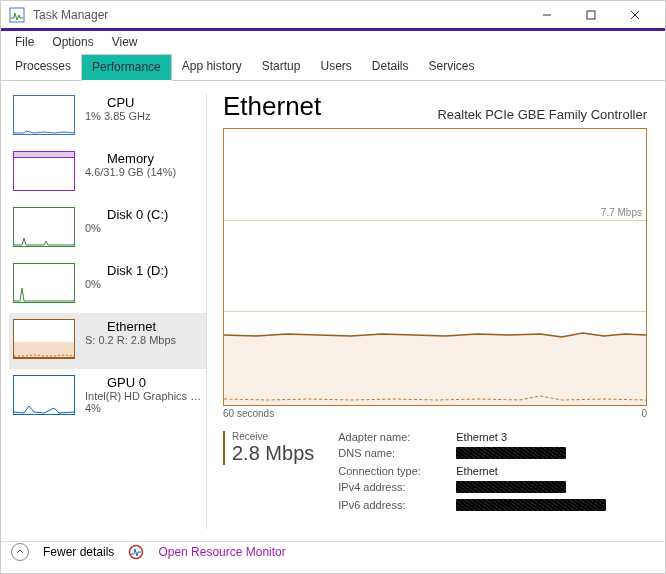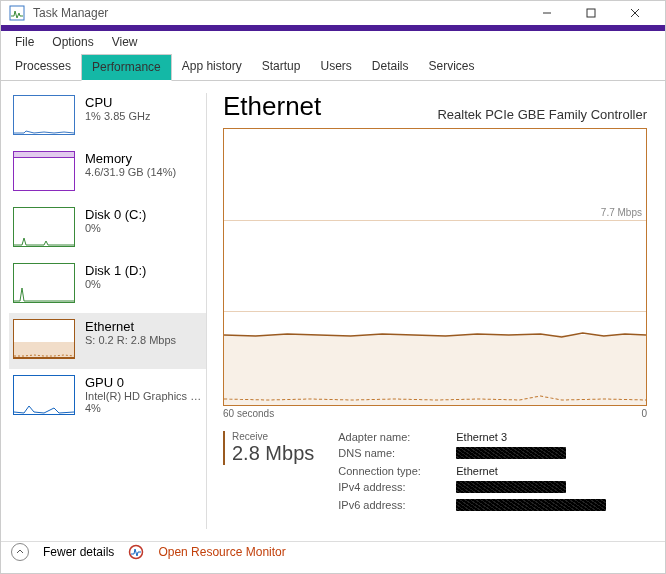--- a/index.html
+++ b/index.html
@@ -12,21 +12,21 @@
     height: 574px;
     overflow: hidden;
     border: 1px solid #ccc;
   }
   
   .titlebar {
     height: 30px;
     display: flex;
     align-items: center;
     padding: 0 8px;
-    border-bottom: 6px solid #4c1d95;
+    border-bottom: 3px solid #4c1d95;
   }
   .titlebar .app-icon {
     width: 16px; height: 16px;
     margin-right: 8px;
   }
   .titlebar .title { flex: 0 0 auto; color: #555; }
   .titlebar .spacer { flex: 1; }
   .winbtn { width: 44px; height: 30px; display: flex; align-items: center; justify-content: center; color: #555; }
   
   .menubar {
@@ -89,21 +89,21 @@
     position:absolute; left:0; right:0; top:0; height:12px;
   }
   .thumb.mem .fill-top { background: rgba(138,43,189,0.25); border-bottom:1px solid #8a2bbd; height:6px; }
   .thumb.eth .fill-top {
     background: rgba(200,120,40,0.25);
     border-bottom: 1px solid #a05a1a;
     top: auto; bottom: 0; height: 16px;
   }
   .thumb .wiggle { position:absolute; left:0; right:0; bottom:0; }
   .resource .rtext { display:flex; flex-direction:column; min-width:0; }
-  .resource .rname { font-size: 13px; color:#000; }
+  .resource .rname { font-size: 13px; color:#000;margin-left:22px; }
   .resource .rsub { font-size: 11px; color:#555; white-space:nowrap; overflow:hidden; text-overflow:ellipsis; max-width:120px;}
   .divider {
     width: 1px;
     background: #ddd;
     margin: 12px 0;
   }
   .rightpanel {
     flex: 1;
     padding: 10px 18px 8px 16px;
     display: flex;
@@ -161,21 +161,21 @@
     border-top: 1px solid #ddd;
     display:flex;
     align-items:center;
     padding: 0 10px;
     gap: 14px;
   }
   .circlebtn {
     width:18px; height:18px; border:1px solid #888; border-radius:50%;
     display:flex; align-items:center; justify-content:center; font-size:10px; color:#555;
   }
-  .link { color: #c2410c; }
+  .link { color: #a21caf; }
   .rm-icon {
     width:16px; height:16px;
   }
 </style>
 </head>
 <body>
 
 <div class="titlebar">
   <svg class="app-icon" viewBox="0 0 16 16">
     <rect x="1" y="1" width="14" height="14" fill="none" stroke="#3a78c5" stroke-width="1"></rect>

